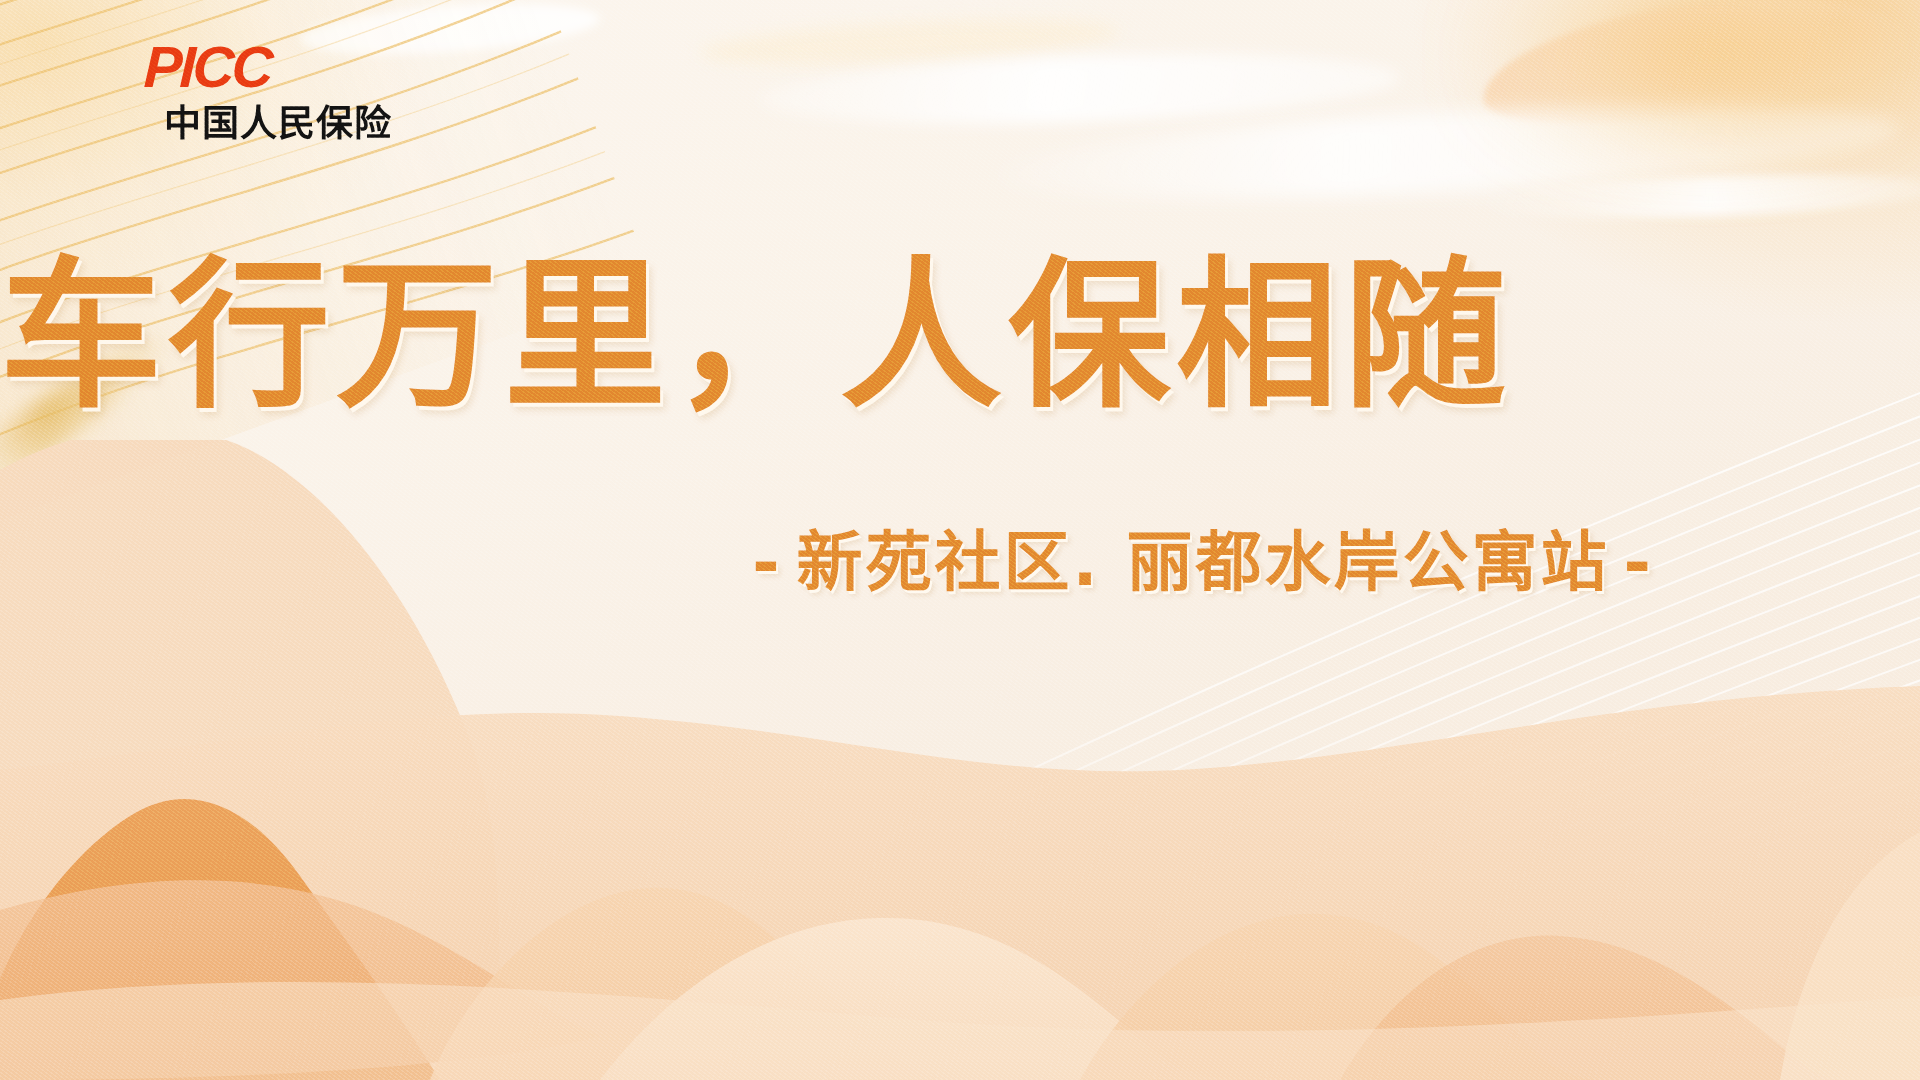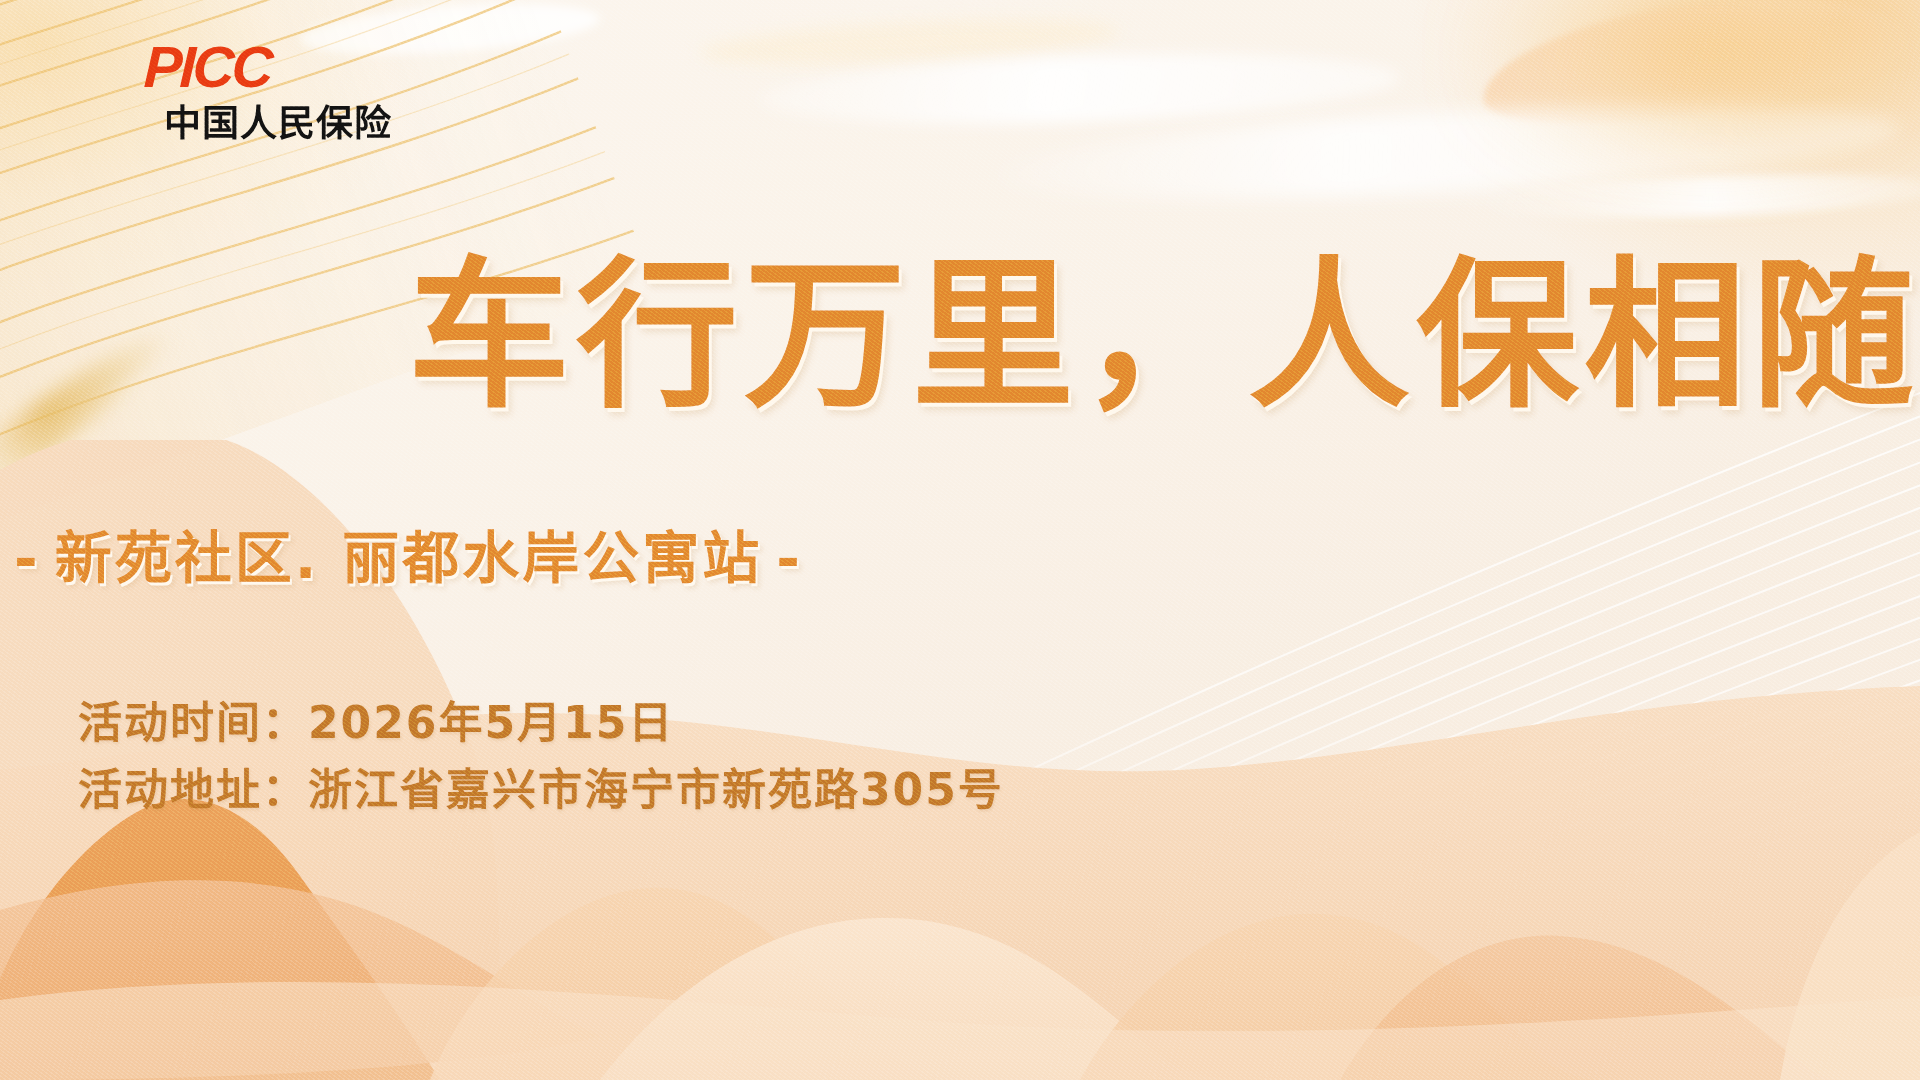--- a/index.html
+++ b/index.html
@@ -173,40 +173,40 @@
     line-height: 1.1;
     font-family: "DejaVu Sans", "Liberation Sans", sans-serif;
     margin-left: 20px;
   }
 
   .headline {
     position: absolute;
     left: 0;
     top: 255px;
     width: 1920px;
-    text-align: right;
+    text-align: left;
     font-size: 162px;
     font-weight: 700;
     letter-spacing: 6px;
     line-height: 1;
     color: #E2872F;
     font-family: "DejaVu Sans", "Liberation Sans", sans-serif;
     text-shadow:
       3px 4px 0 rgba(255,249,238,0.95),
       5px 7px 7px rgba(196,140,74,0.22);
     white-space: nowrap;
   }
 
   .subtitle {
     position: absolute;
     left: 0;
     top: 530px;
     width: 1668px;
-    text-align: left;
-    font-size: 57px;
+    text-align: right;
+    font-size: 66px;
     font-weight: 700;
     letter-spacing: 3px;
     line-height: 1;
     color: #E2872F;
     font-family: "DejaVu Sans", "Liberation Sans", sans-serif;
     text-shadow:
       2px 3px 0 rgba(255,250,240,0.95),
       4px 5px 5px rgba(196,140,74,0.2);
     white-space: nowrap;
   }
@@ -365,20 +365,16 @@
     <div class="logo-picc">PICC</div>
     <div class="logo-cn">中国人民保险</div>
   </div>
 
   <div class="headline">车行万里，人保相随</div>
 
   <div class="subtitle">
     <span class="dash">-</span><span>新苑社区. 丽都水岸公寓站</span><span class="dash">-</span>
   </div>
 
-  <div class="info-block">
-    <div class="info-line"><span>活动时间：</span><span>2026年5月15日</span></div>
-    <div class="info-line"><span>活动地址：</span><span>浙江省嘉兴市海宁市新苑路305号</span></div>
-  </div>
 
   <div class="bg-noise"></div>
 
 </div>
 
 </body></html>

